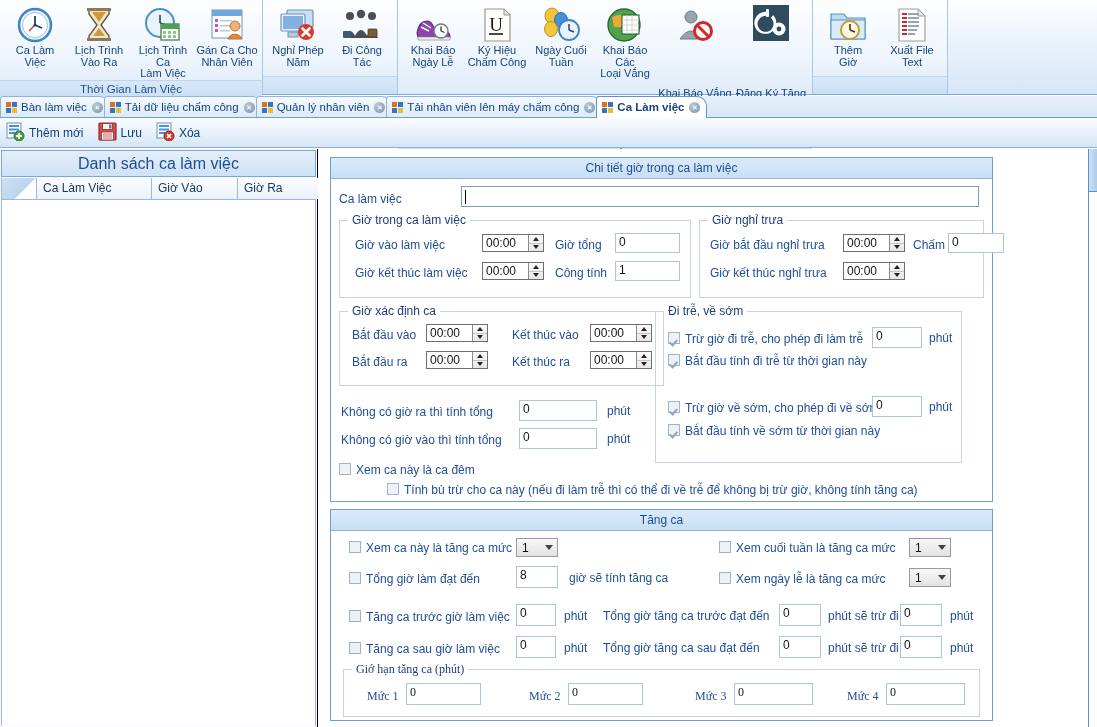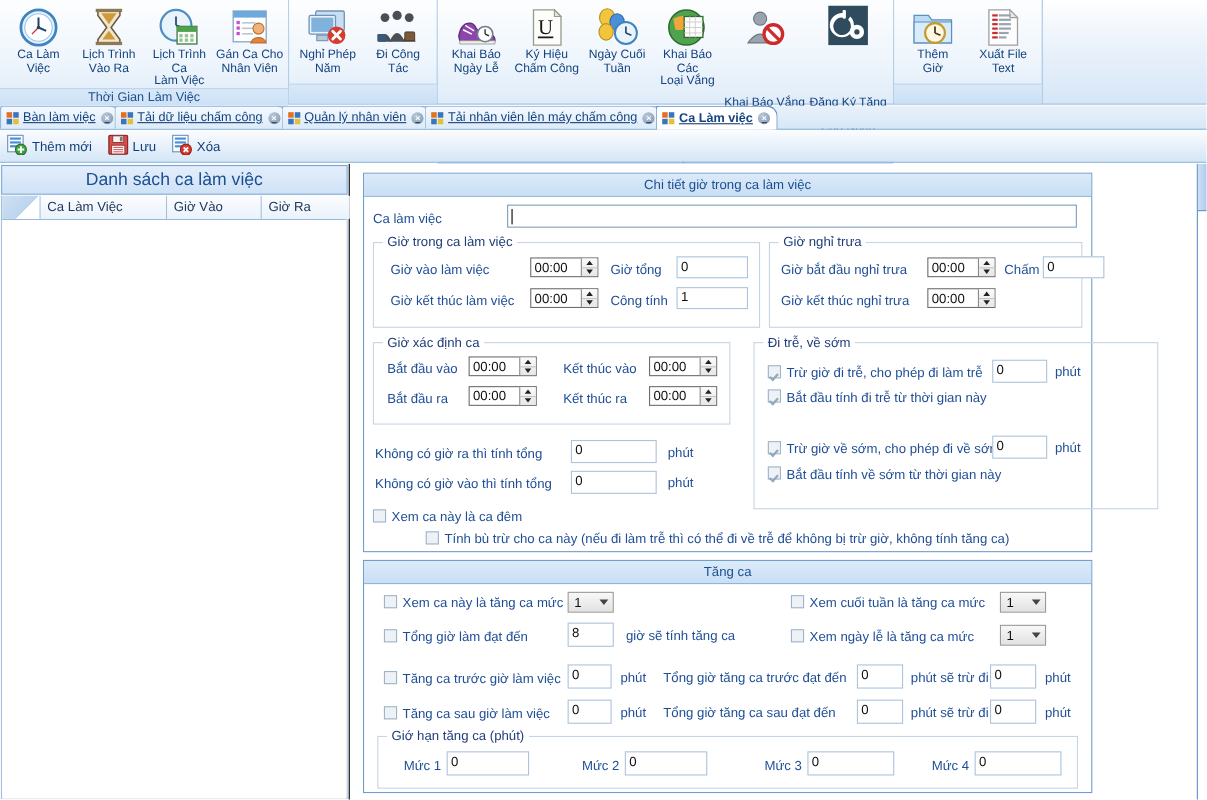--- a/index.html
+++ b/index.html
@@ -45,23 +45,22 @@
     text-align:center;white-space:pre-line;
   }
   .rbtn.wide{width:74px;min-width:74px;gap:43px;}
   .ribbon-filler{flex:1;background:linear-gradient(180deg,#ffffff 0%,#eaf2fb 45%,#d6e6f7 100%);}
 
   
   .tabstrip{
     position:absolute;left:0;top:96px;width:1097px;height:22px;
     background:linear-gradient(180deg,#e9f1fa 0%,#d7e7f7 100%);
     border-bottom:1px solid #6f9fce;
-    display:flex;align-items:flex-start;
+    display:flex;align-items:center;
     box-sizing:border-box;
-    text-decoration:underline;
   }
   .tab{
     height:20px;display:flex;align-items:center;gap:3px;
     padding:0 6px 0 5px;margin-right:-6px;
     background:linear-gradient(180deg,#f4f9fe 0%,#dcebf9 100%);
     border:1px solid #8fb5da;border-bottom:none;
     border-radius:3px 10px 0 0;
     font-size:11.5px;color:#14437f;white-space:nowrap;
     position:relative;
   }
@@ -722,21 +721,21 @@
               <i>
                 <b class="arw-u"></b>
               </i>
               <i>
                 <b class="arw-d"></b>
               </i>
             </span>
         </div>
       </div>
 
-      <div class="fieldset" style="left:354px;top:153px;width:368px;height:152px;">
+      <div class="fieldset" style="left:324px;top:153px;width:307px;height:152px;">
         <span class="legend">Đi trễ, về sớm</span>
 
         <div class="cbrow" style="left:12px;top:20px;">
           <span class="cb checked"></span>
           <span class="cbl">Trừ giờ đi trễ, cho phép đi làm trễ</span>
         </div>
         <div class="numbox" style="left:216px;top:15px;width:50px;height:21px;">0</div>
         <span class="lab" style="left:273px;top:19px;">phút</span>
 
         <div class="cbrow" style="left:12px;top:42px;">
@@ -829,21 +828,21 @@
         <span class="cbl">Tăng ca sau giờ làm việc</span>
       </div>
       <div class="numbox" style="left:185px;top:126px;width:40px;height:22px;">0</div>
       <span class="lab" style="left:233px;top:131px;">phút</span>
       <span class="lab" style="left:272px;top:131px;">Tổng giờ tăng ca sau đạt đến</span>
       <div class="numbox" style="left:448px;top:126px;width:42px;height:22px;">0</div>
       <span class="lab" style="left:497px;top:131px;">phút sẽ trừ đi</span>
       <div class="numbox" style="left:569px;top:126px;width:42px;height:22px;">0</div>
       <span class="lab" style="left:619px;top:131px;">phút</span>
 
-      <div class="fieldset" style="left:12px;top:159px;width:637px;height:48px;">
+      <div class="fieldset" style="left:12px;top:159px;width:637px;height:48px;font-family:Liberation Serif, serif;">
         <span class="legend">Giớ hạn tăng ca (phút)</span>
         <span class="lab" style="left:23px;top:19px;">Mức 1</span>
         <div class="numbox" style="left:62px;top:13px;width:75px;height:22px;">0</div>
 
         <span class="lab" style="left:185px;top:19px;">Mức 2</span>
         <div class="numbox" style="left:224px;top:13px;width:75px;height:22px;">0</div>
 
         <span class="lab" style="left:351px;top:19px;">Mức 3</span>
         <div class="numbox" style="left:390px;top:13px;width:79px;height:22px;">0</div>
 

